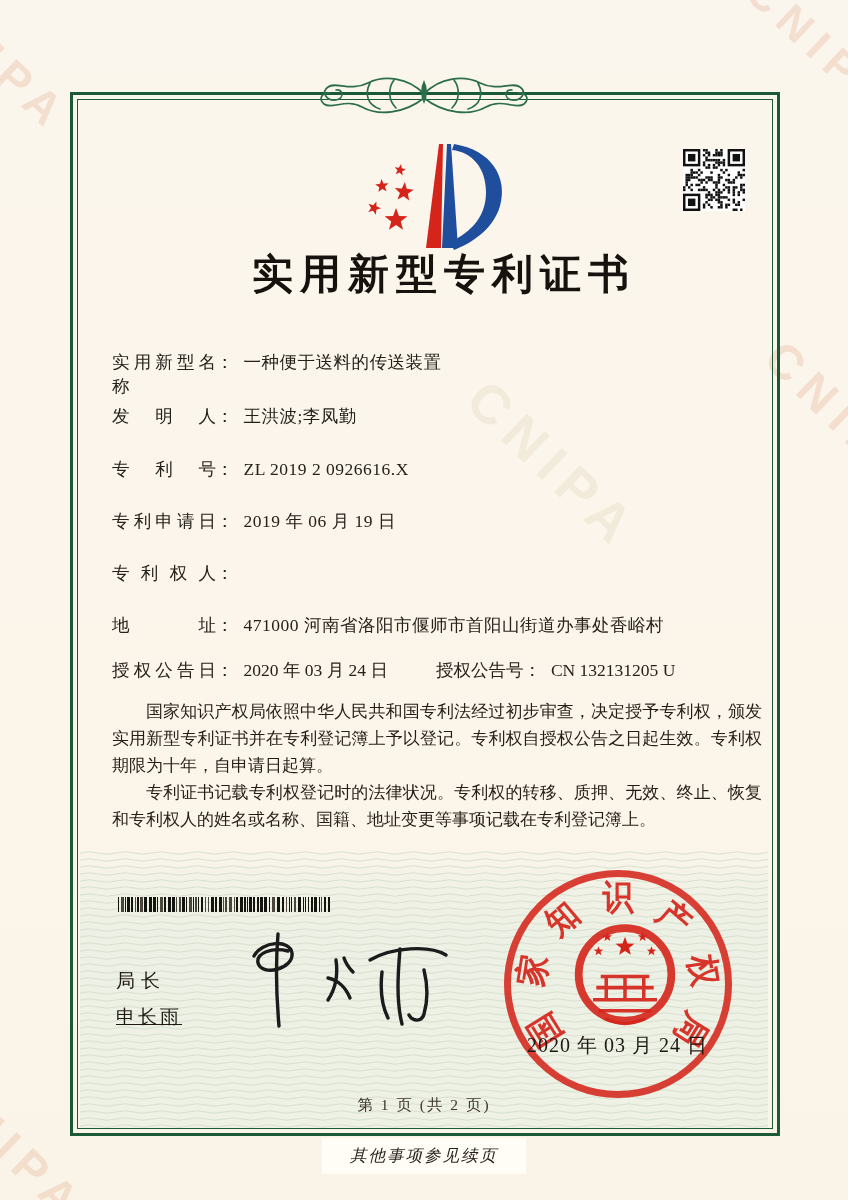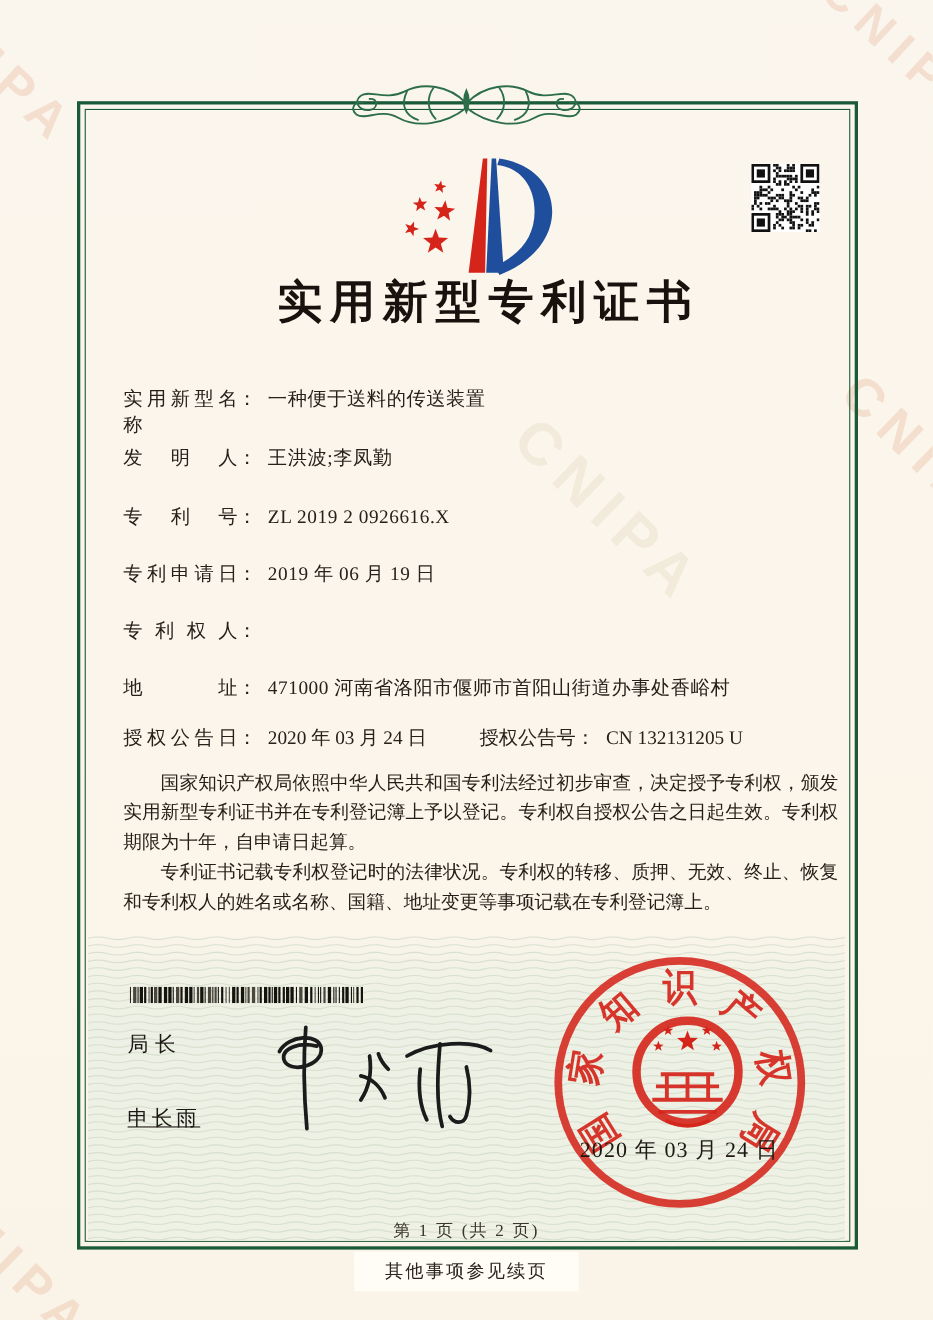--- a/index.html
+++ b/index.html
@@ -49,37 +49,37 @@
   .grant-label{flex:none;}
 
   
   .paras{position:absolute;left:112px;top:698px;width:650px;z-index:4;}
   .paras p{margin:0;font-size:17px;line-height:27px;text-align:justify;text-indent:2em;color:#231e17;}
 
   
   .barcode{position:absolute;left:118px;top:897px;width:216px;height:15px;z-index:4;}
 
   
-  .director-title{position:absolute;left:116px;top:936px;font-size:19px;letter-spacing:6px;color:#1d1915;z-index:4;}
+  .director-title{position:absolute;left:116px;top:968px;font-size:19px;letter-spacing:6px;color:#1d1915;z-index:4;}
   .director-name{position:absolute;left:116px;top:1004px;font-size:19px;letter-spacing:3px;color:#1d1915;z-index:4;text-decoration:underline;}
   .signature{position:absolute;left:232px;top:928px;width:232px;height:108px;z-index:4;}
 
   
   .seal{position:absolute;left:504px;top:870px;width:228px;height:228px;z-index:5;}
   .seal-ring{position:absolute;left:0;top:0;width:214px;height:214px;border:7px solid rgba(213,37,27,.88);
              border-radius:50%;}
   .seal-char{position:absolute;left:calc(50% - 17px);top:calc(50% - 19px);width:34px;height:38px;
              line-height:38px;text-align:center;font-size:31px;font-weight:700;color:rgba(213,37,27,.92);}
   .emblem{position:absolute;left:53px;top:40px;width:122px;height:128px;}
   .seal-date{position:absolute;left:527px;top:1032px;font-size:20px;letter-spacing:1px;color:#1c1813;z-index:6;}
 
   
   .page-info{position:absolute;left:0;top:1095px;width:848px;text-align:center;font-size:15.5px;
-             letter-spacing:2px;color:#3c362e;z-index:4;margin-top:14px;}
-  .footer-note{position:absolute;left:0;top:1138px;width:848px;text-align:center;z-index:4;}
+             letter-spacing:2px;color:#3c362e;z-index:4;}
+  .footer-note{position:absolute;left:0;top:1138px;width:848px;text-align:center;z-index:4;font-style:italic;}
   .footer-note span{display:inline-block;background:#fffdf6;padding:7px 28px;font-size:16.5px;
                     letter-spacing:2px;color:#2a241d;}
 </style>
 </head>
 <body>
 
 <div class="page">
 
   <span class="wm wm-pink wm1">CNIPA</span>
   <span class="wm wm-pink wm2">CNIPA</span>

